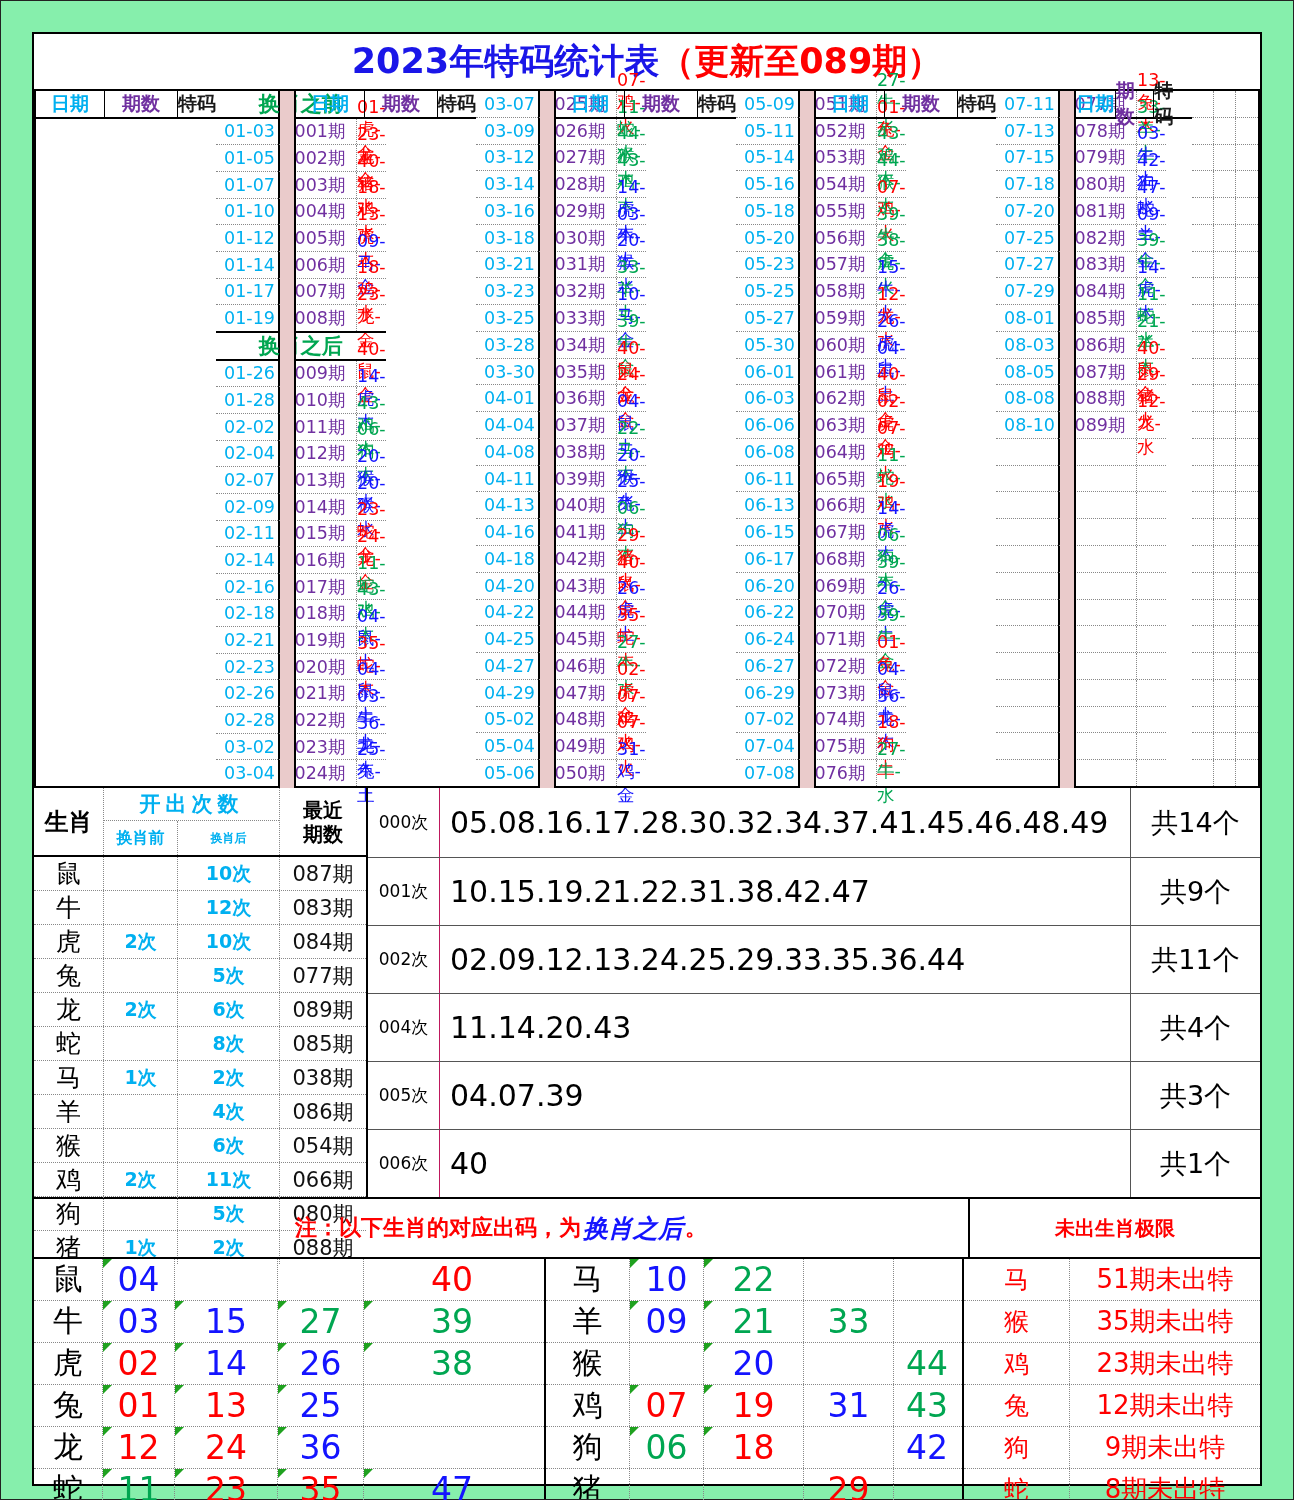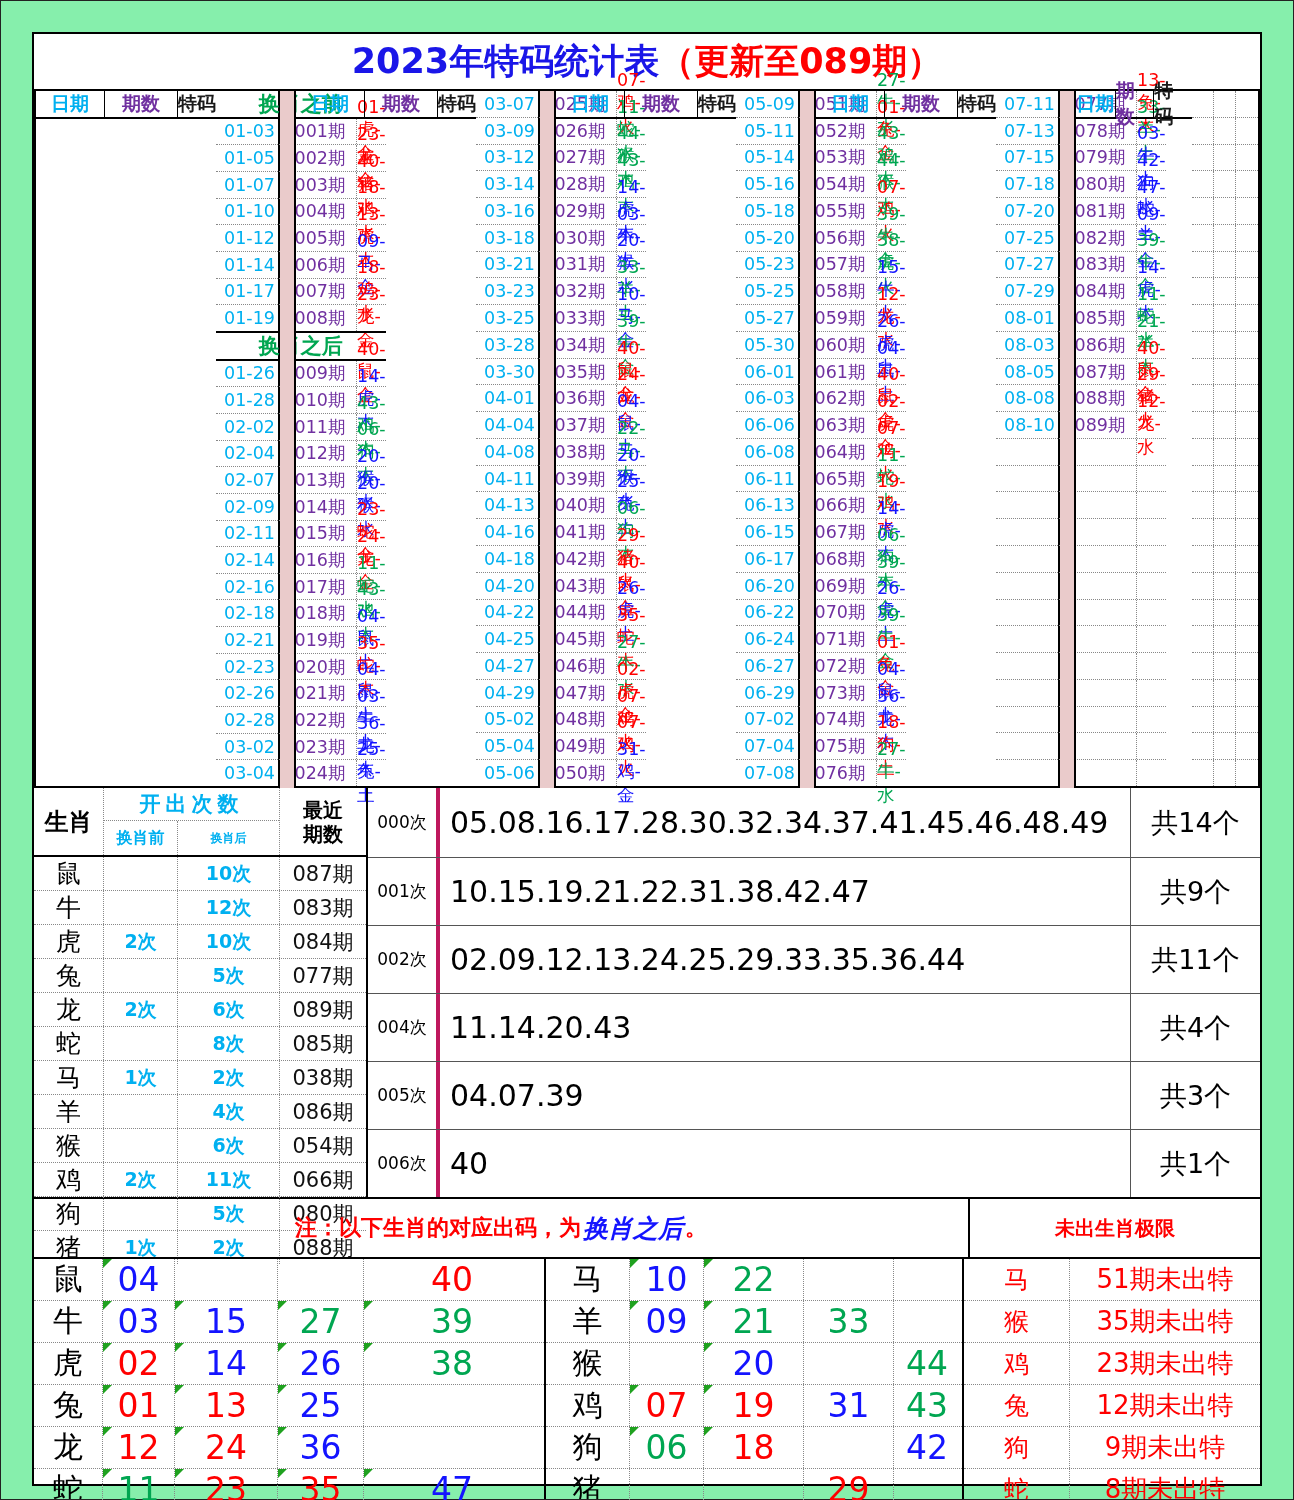--- a/index.html
+++ b/index.html
@@ -52,21 +52,21 @@
 .sl-row { flex: 1; display: flex; min-height: 0; }
 .sl-row + .sl-row { border-top: 1px dotted #888; }
 .sr-z { width: 70px; display: flex; align-items: center; justify-content: center; font-size: 25px; color: #000; border-right: 1px dotted #888; }
 .sr-pre { width: 74px; display: flex; align-items: center; justify-content: center; color: #00b0f0; font-weight: bold; font-size: 19px; border-right: 1px dotted #888; }
 .sr-post { width: 102px; display: flex; align-items: center; justify-content: center; color: #00b0f0; font-weight: bold; font-size: 19px; border-right: 1px dotted #888; }
 .sr-recent { flex: 1; display: flex; align-items: center; justify-content: center; font-size: 21px; color: #111; }
 .stats-right { flex: 1; display: flex; flex-direction: column; }
 .fr-row { flex: 1; display: flex; min-height: 0; }
 .fr-row.first { flex: none; height: 69px; }
 .fr-row + .fr-row { border-top: 1px solid #555; }
-.fr-label { width: 72px; flex: none; display: flex; align-items: center; justify-content: center; font-size: 17px; color: #000; border-right: 4px solid #be185d; }
+.fr-label { width: 72px; flex: none; display: flex; align-items: center; justify-content: center; font-size: 17px; color: #000; border-right: 1px solid #be185d; }
 .fr-nums { flex: 1; display: flex; align-items: center; padding-left: 10px; font-size: 30px; color: #000; border-right: 1px solid #555; }
 .fr-count { width: 129px; flex: none; display: flex; align-items: center; justify-content: center; font-size: 27px; color: #000; }
 
 
 .note-row { height: 60px; flex: none; display: flex; border-bottom: 2px solid #000; text-align: center; }
 .note-left { flex: 1; display: flex; align-items: center; justify-content: center; color: #ff0000; font-weight: bold; font-size: 22px; border-right: 2px solid #000; }
 .note-em { color: #1414ff; font-style: italic; font-size: 25px; margin: 0 2px; }
 .note-right { width: 290px; flex: none; display: flex; align-items: center; justify-content: center; color: #ff0000; font-weight: bold; font-size: 20px; }
 
 

